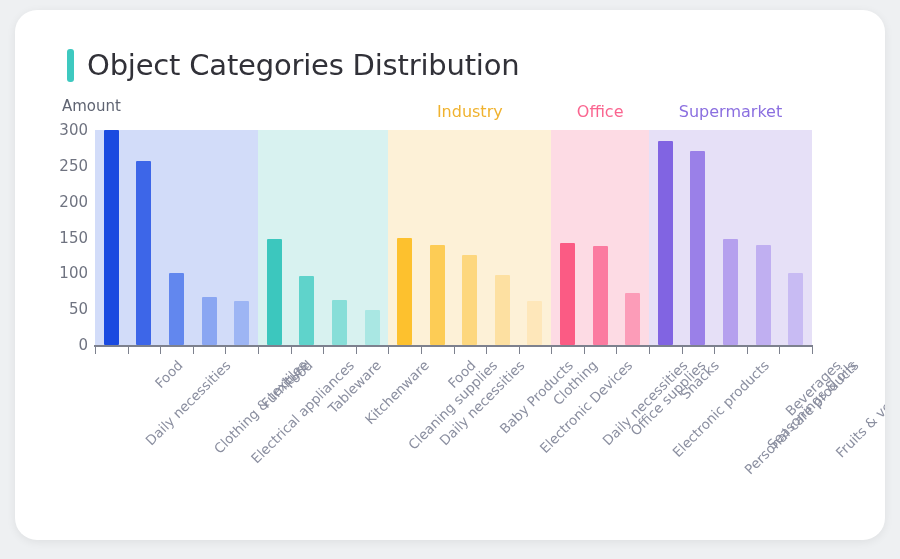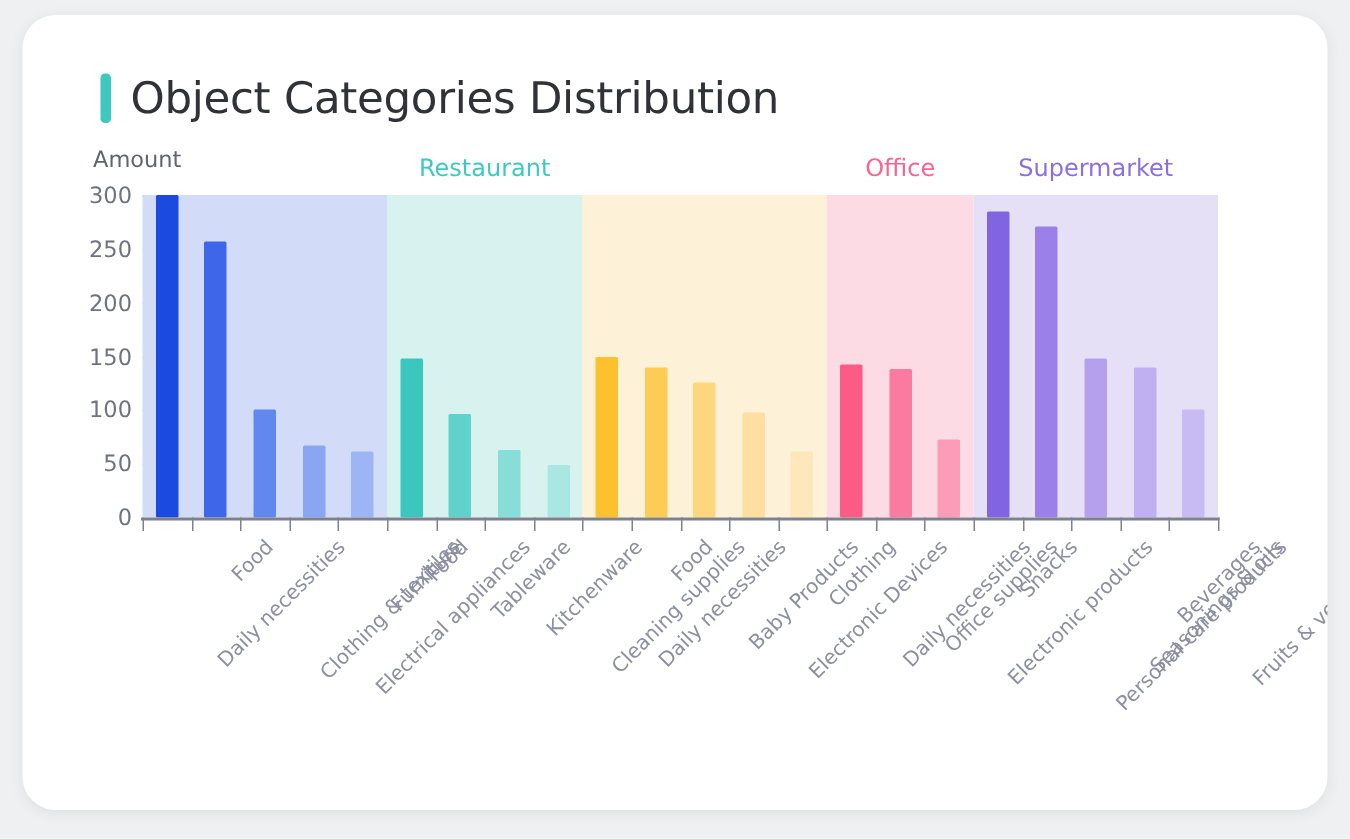--- a/index.html
+++ b/index.html
@@ -83,21 +83,21 @@
         <div class="bar" title="Daily necessities: 142" style="left: 465.072px; width: 14.9918px; height: 101.767px; background: rgb(251, 91, 132);"></div>
         <div class="bar" title="Office supplies: 138" style="left: 497.663px; width: 14.9918px; height: 98.9px; background: rgb(251, 123, 160);"></div>
         <div class="bar" title="Electronic products: 72" style="left: 530.254px; width: 14.9918px; height: 51.6px; background: rgb(252, 156, 184);"></div>
         <div class="band" style="left: 554.045px; width: 162.955px; background: rgb(230, 224, 247);"></div>
         <div class="bar" title="Snacks: 285" style="left: 562.845px; width: 14.9918px; height: 204.25px; background: rgb(129, 100, 226);"></div>
         <div class="bar" title="Personal care products: 271" style="left: 595.436px; width: 14.9918px; height: 194.217px; background: rgb(154, 128, 232);"></div>
         <div class="bar" title="Seasonings &amp; oils: 148" style="left: 628.027px; width: 14.9918px; height: 106.067px; background: rgb(181, 160, 238);"></div>
         <div class="bar" title="Beverages: 139" style="left: 660.618px; width: 14.9918px; height: 99.6167px; background: rgb(192, 175, 241);"></div>
         <div class="bar" title="Fruits &amp; vegetables: 100" style="left: 693.209px; width: 14.9918px; height: 71.6667px; background: rgb(200, 187, 243);"></div>
       </div>
-      <div class="grp-label" style="left: 242.955px; width: 130.364px; top: 92px; color: rgb(62, 201, 192);">Restaurant</div>
+      <div class="grp-label" style="left: 373.318px; width: 162.955px; top: 92px; color: rgb(240, 178, 46);">Industry</div>
       <div class="grp-label" style="left: 536.273px; width: 97.7727px; top: 92px; color: rgb(250, 100, 143);">Office</div>
       <div class="grp-label" style="left: 634.045px; width: 162.955px; top: 92px; color: rgb(139, 111, 224);">Supermarket</div>
       <div id="axis-x" style="left: 79px; top: 335px; width: 719px;"></div>
       <div class="xtick" style="left: 80px; top: 335px; height: 9px;"></div>
       <div class="xlab" style="left: 94.2955px; top: 347px;">Daily necessities</div>
       <div class="xtick" style="left: 112.591px; top: 335px; height: 9px;"></div>
       <div class="xlab" style="left: 126.886px; top: 347px;">Food</div>
       <div class="xtick" style="left: 145.182px; top: 335px; height: 9px;"></div>
       <div class="xlab" style="left: 159.477px; top: 347px;">Clothing &amp; textiles</div>
       <div class="xtick" style="left: 177.773px; top: 335px; height: 9px;"></div>

